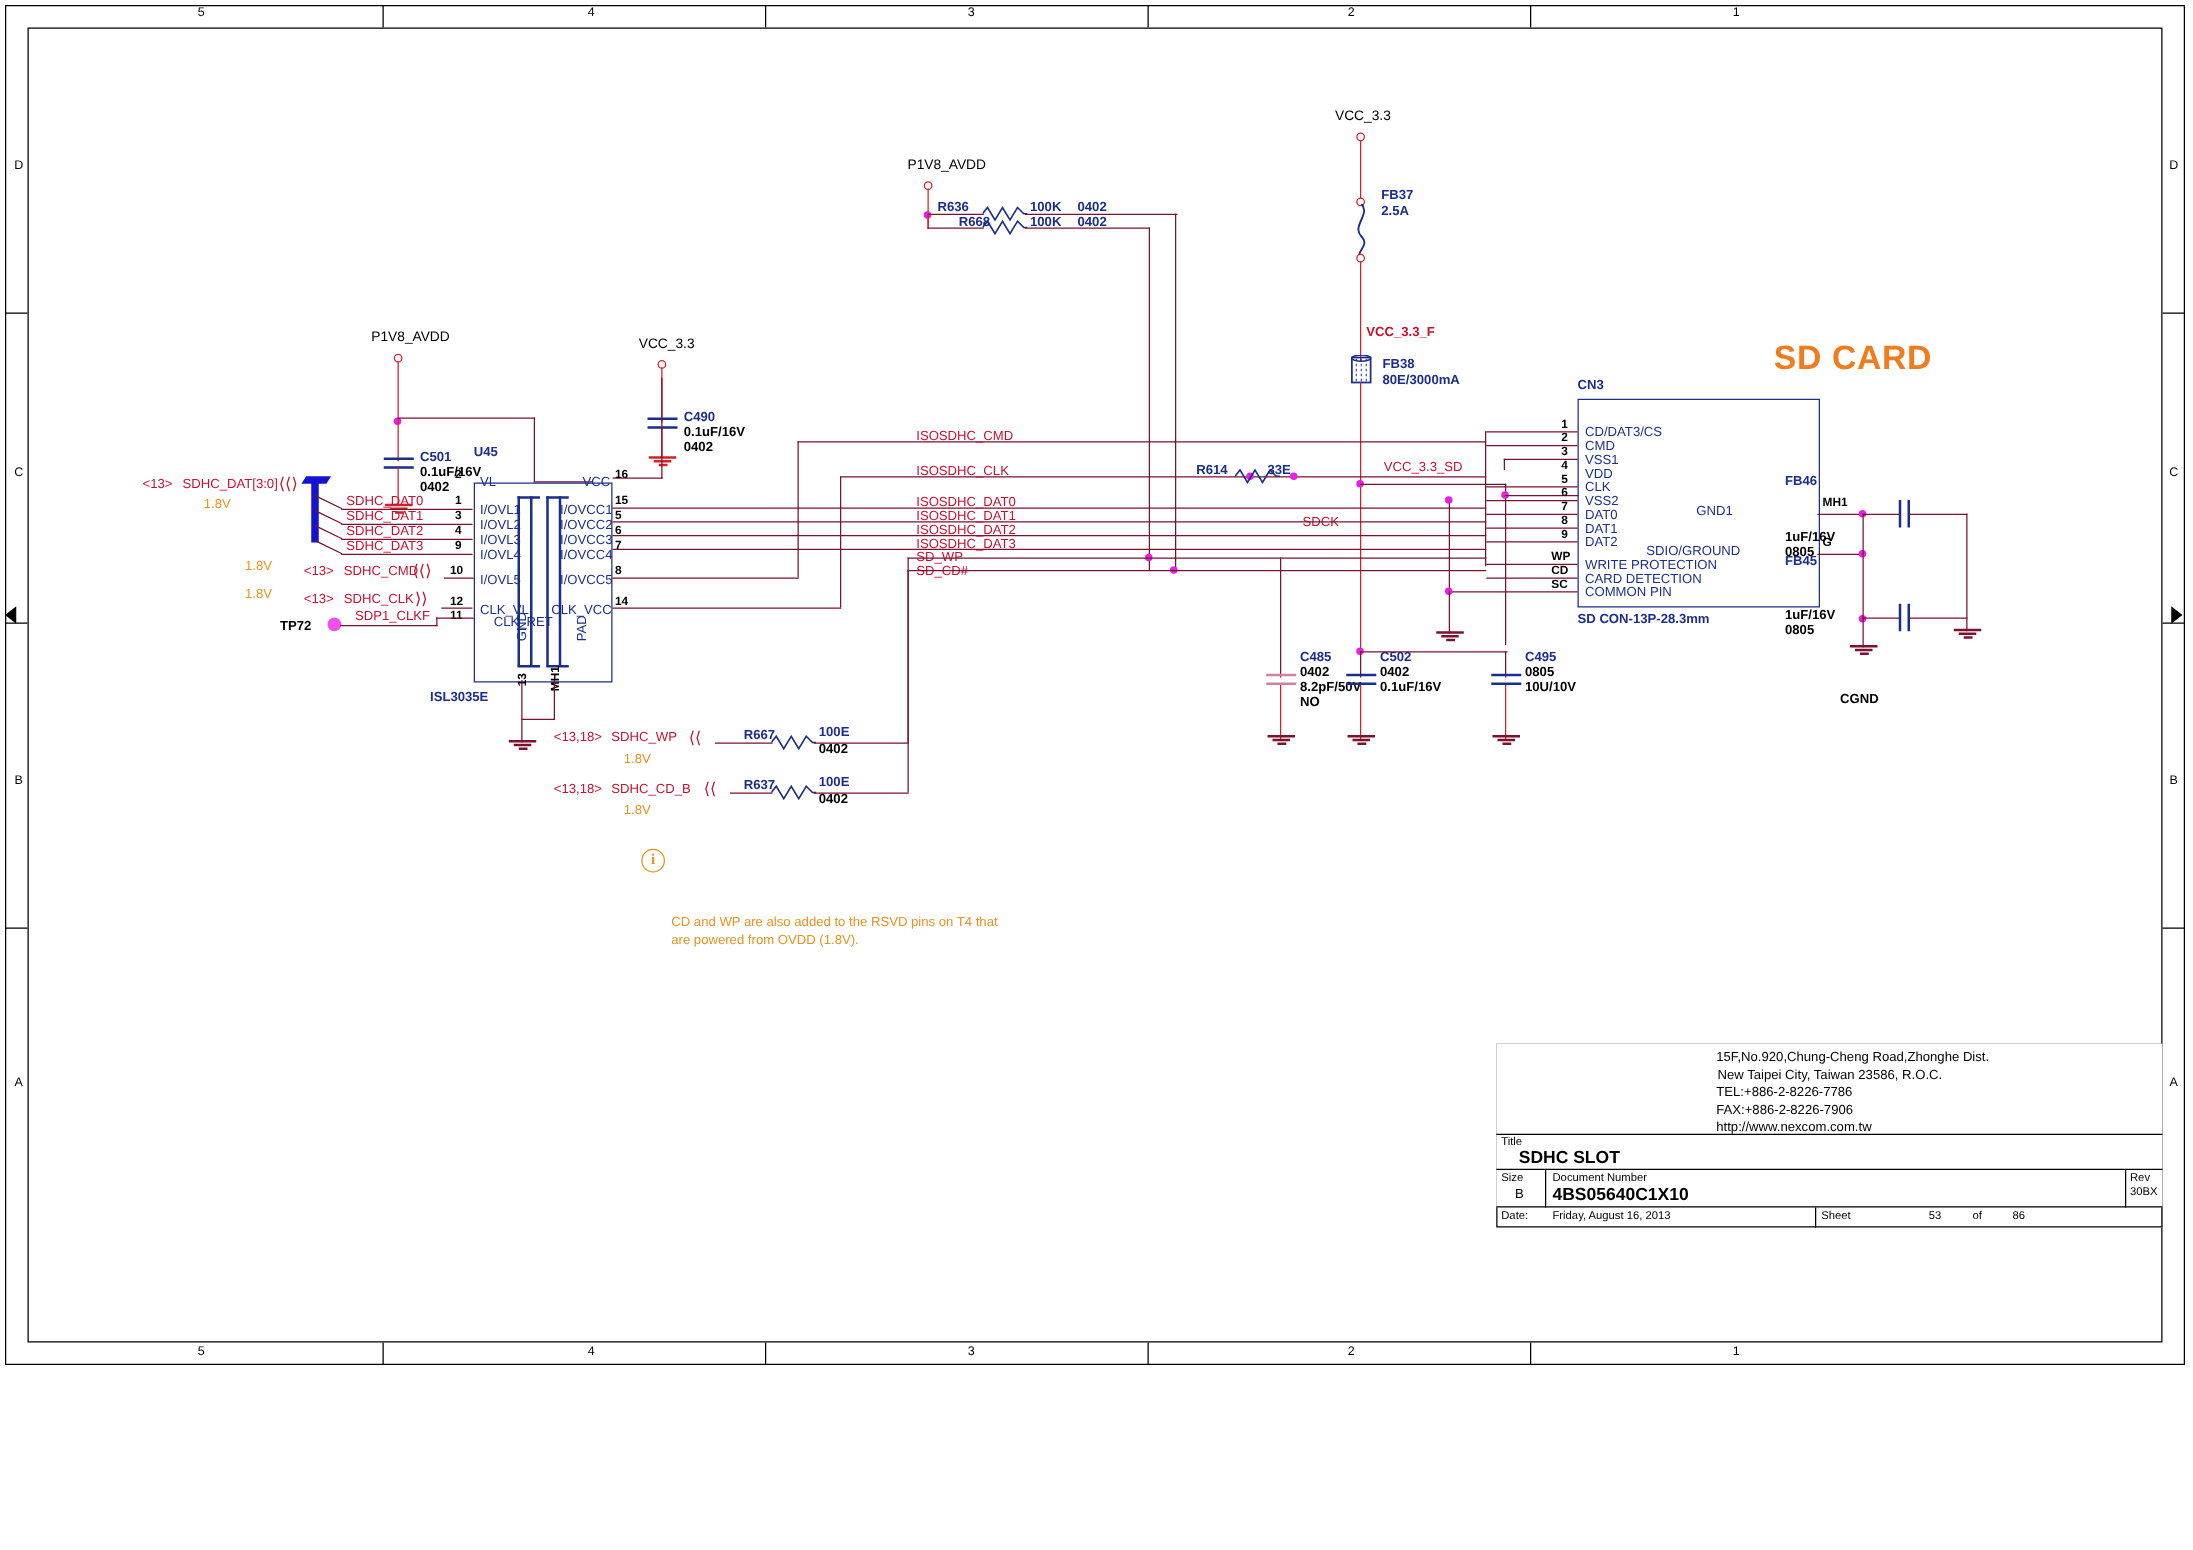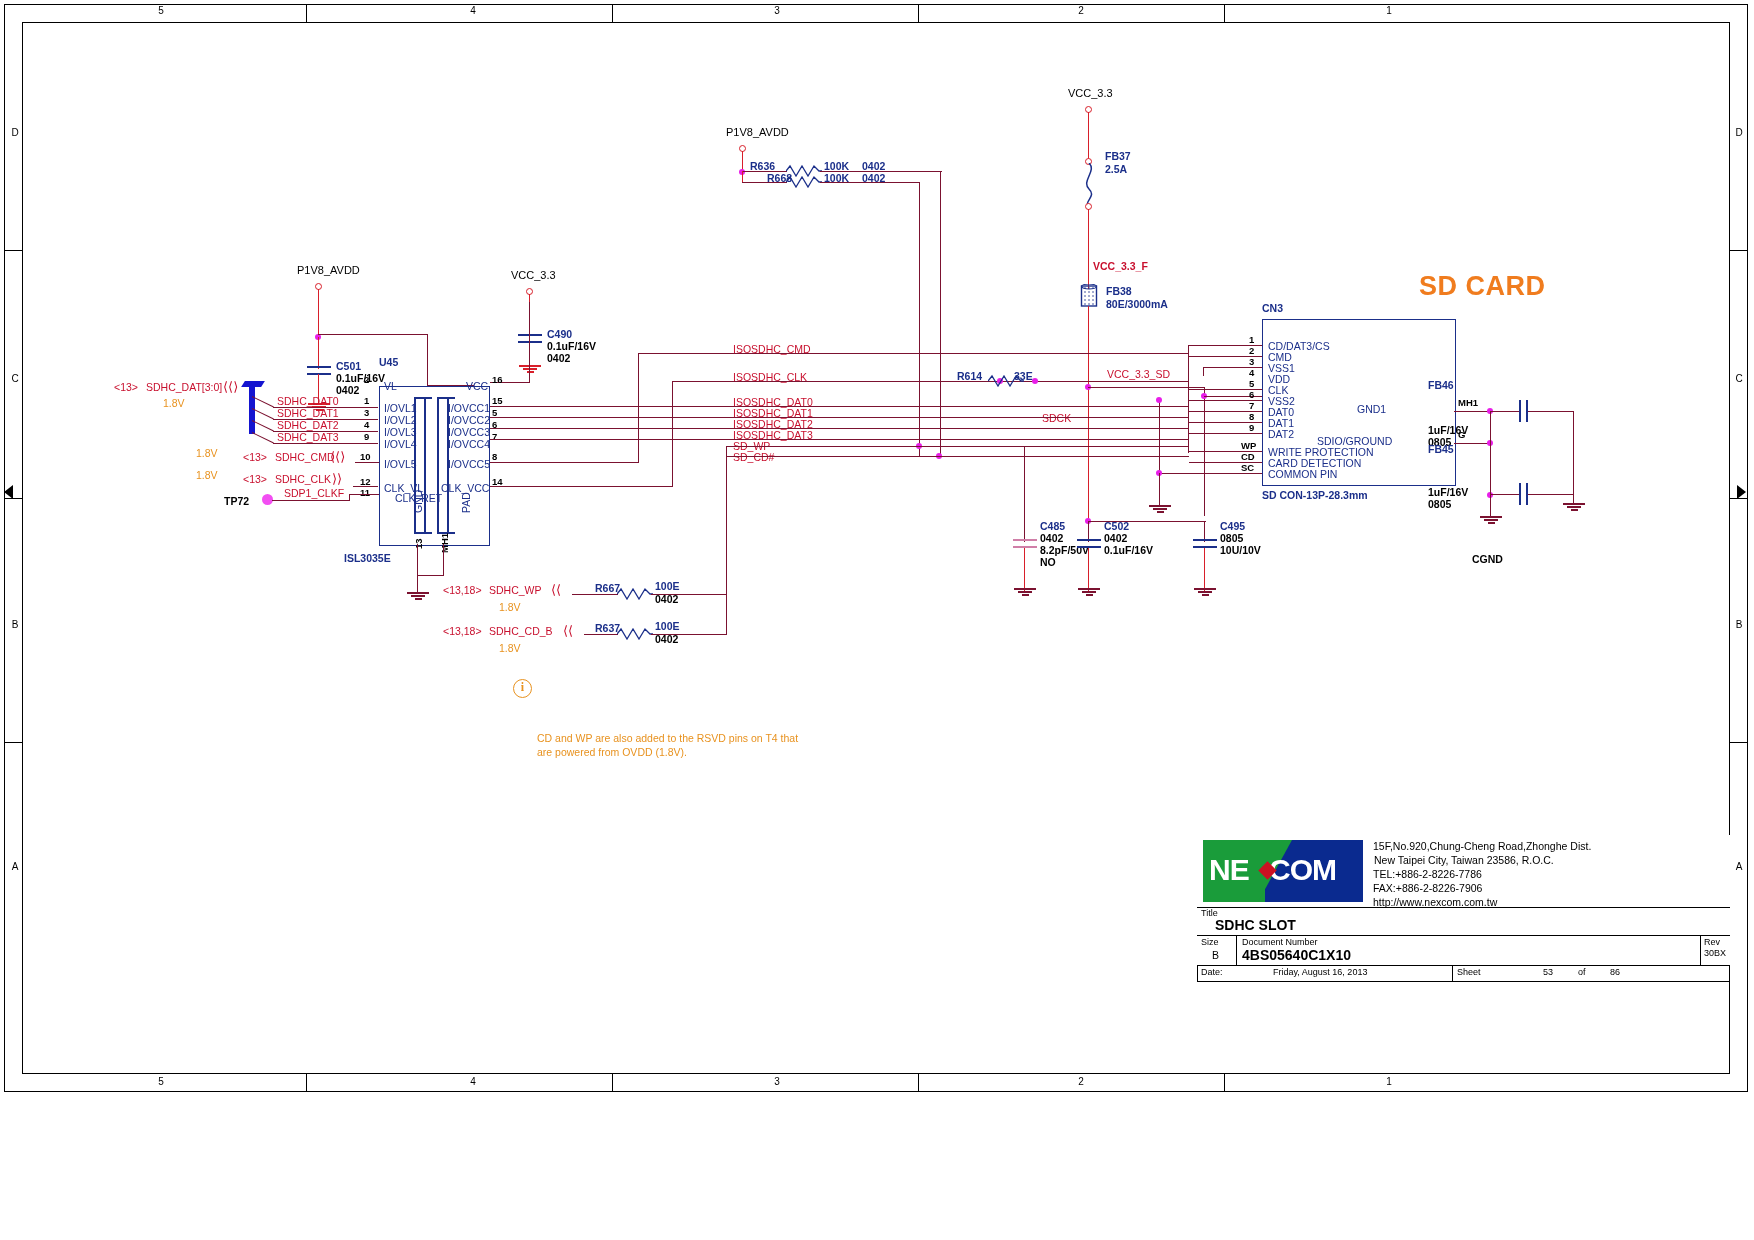--- a/index.html
+++ b/index.html
@@ -517,28 +517,20 @@
   <div class="abs t lbl-blue" style="left:655px;top:621px;">100E</div>
   <div class="abs t lbl-blk-b" style="left:655px;top:634px;">0402</div>
 
   <div class="note-icon" style="left:513px;top:679px;">i</div>
   <div class="abs t orange" style="left:537px;top:731px;line-height:1.35;font-size:10.5px;">CD and WP are also added to the RSVD pins on T4 that
 are powered from OVDD (1.8V).</div>
 
   <div class="tb" style="left:1197px;top:835px;width:533px;height:147px;"></div>
 
   <div class="tb" style="left:1197px;top:835px;width:533px;height:73px;border-width:0 0 1.2px 0;"></div>
-  <div class="abs" style="left:1203px;top:840px;width:160px;height:62px;background:#0a2a8f;overflow:hidden;">
-    <div class="abs" style="left:0;top:0;width:0;height:0;border-left:82px solid #1a9c3a;border-bottom:62px solid transparent;"></div>
-    <div class="abs" style="left:0;top:0;width:62px;height:62px;background:#1a9c3a;"></div>
-    <div class="abs" style="left:55px;top:0;width:0;height:0;border-left:34px solid #1a9c3a;border-bottom:62px solid transparent;"></div>
-    <div class="abs t" style="left:6px;top:14px;color:#fff;font-size:30px;font-weight:bold;font-family:'Liberation Sans',sans-serif;letter-spacing:-1px;">NE</div>
-    <div class="abs t" style="left:66px;top:14px;color:#fff;font-size:30px;font-weight:bold;font-family:'Liberation Sans',sans-serif;letter-spacing:-1px;">COM</div>
-    <div class="abs" style="left:58px;top:24px;width:13px;height:13px;background:#cc1122;transform:rotate(45deg);"></div>
-  </div>
   <div class="abs t tb-txt" style="left:1373px;top:841px;">15F,No.920,Chung-Cheng Road,Zhonghe Dist.</div>
   <div class="abs t tb-txt" style="left:1374px;top:855px;">New Taipei City, Taiwan 23586, R.O.C.</div>
   <div class="abs t tb-txt" style="left:1373px;top:869px;">TEL:+886-2-8226-7786</div>
   <div class="abs t tb-txt" style="left:1373px;top:883px;">FAX:+886-2-8226-7906</div>
   <div class="abs t tb-txt" style="left:1373px;top:897px;">http://www.nexcom.com.tw</div>
 
   <div class="tb" style="left:1197px;top:908px;width:533px;height:28px;border-width:0 0 1.2px 0;"></div>
   <div class="abs t tb-small" style="left:1201px;top:909px;">Title</div>
   <div class="abs t tb-big" style="left:1215px;top:918px;">SDHC SLOT</div>
 
@@ -546,20 +538,20 @@
   <div class="abs" style="left:1236px;top:936px;width:1.2px;height:30px;background:#000;"></div>
   <div class="abs" style="left:1700px;top:936px;width:1.2px;height:30px;background:#000;"></div>
   <div class="abs t tb-small" style="left:1201px;top:938px;">Size</div>
   <div class="abs t tb-txt" style="left:1212px;top:950px;">B</div>
   <div class="abs t tb-small" style="left:1242px;top:938px;">Document Number</div>
   <div class="abs t tb-big" style="left:1242px;top:948px;">4BS05640C1X10</div>
   <div class="abs t tb-small" style="left:1704px;top:938px;">Rev</div>
   <div class="abs t tb-small" style="left:1704px;top:949px;">30BX</div>
 
   <div class="abs t tb-small" style="left:1201px;top:968px;">Date:</div>
-  <div class="abs t tb-small" style="left:1242px;top:968px;margin-left:31px;">Friday, August 16, 2013</div>
+  <div class="abs t tb-small" style="left:1242px;top:968px;">Friday, August 16, 2013</div>
   <div class="abs" style="left:1452px;top:966px;width:1.2px;height:16px;background:#000;"></div>
   <div class="abs t tb-small" style="left:1457px;top:968px;">Sheet</div>
   <div class="abs t tb-small" style="left:1543px;top:968px;">53</div>
   <div class="abs t tb-small" style="left:1578px;top:968px;">of</div>
   <div class="abs t tb-small" style="left:1610px;top:968px;">86</div>
 
 </div>
 
 </body></html>

